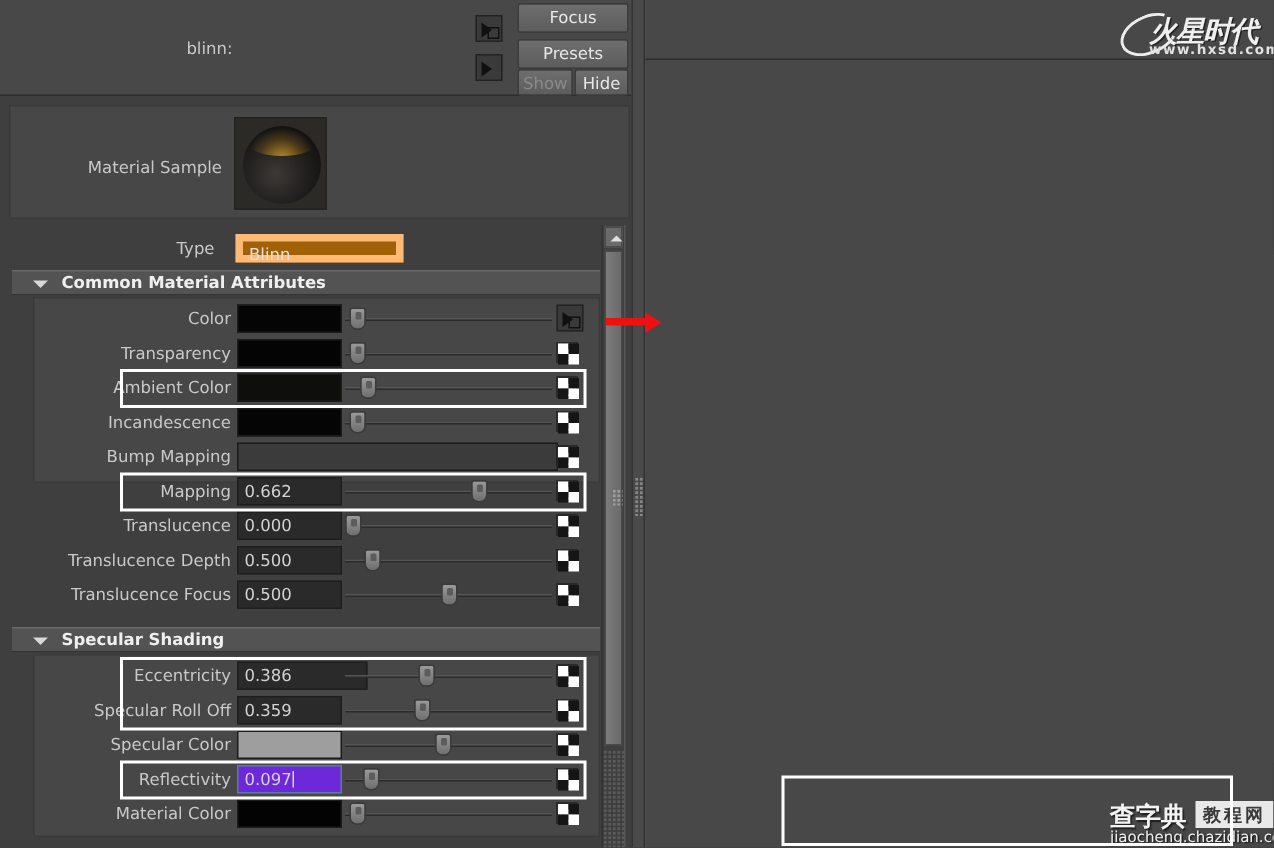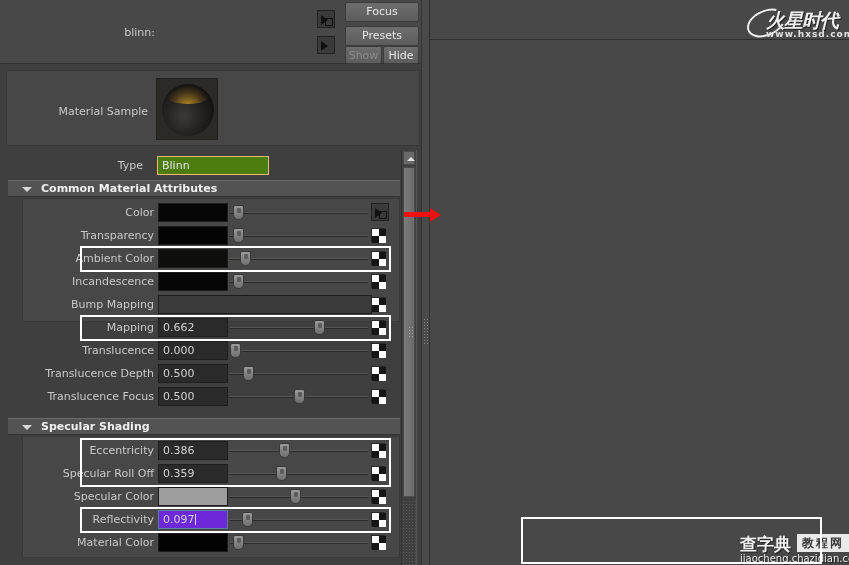--- a/index.html
+++ b/index.html
@@ -24,21 +24,21 @@
     color: #d2d2d2; font-size: 11px; line-height: 17px;
     padding: 0 4px; height: 19px; white-space: nowrap; overflow: hidden;
   }
   .textfield.focused { border: 1px solid #5a7f9e; background: #6d28d9; }
   .caret { display:inline-block; width:1px; height:11px; background:#d8d8d8;
            vertical-align:-2px; }
 
   .colorswatch { border: 1px solid #1c1c1c; height: 19px; }
 
   .dropdown {
-    background: #4d7c0f; border: 1px solid #fdba74;
+    background: #a16207; border: 5px solid #fdba74;
     height: 19px; color: #e2e2e2; font-size: 11px; line-height: 17px;
     padding: 0 4px; position: relative; white-space: nowrap;
   }
 
   
   .slider { position: absolute; height: 19px; }
   .slider .track {
     position: absolute; left: 0; right: 0; top: 9px; height: 2px;
     background: #2b2b2b; border-top: 1px solid #555;
   }
@@ -339,21 +339,21 @@
       </div>
 
     <div class="sectionbar" style="left:8px;top:418px;width:392px;">
       <span class="tri"></span>
       <span class="txt">Specular Shading</span>
     </div>
     <div class="frame" style="left:22px;top:436px;width:378px;height:122px;"></div>
 
     <div id="specular-attrs">
         <div class="label" style="position:absolute;left:28px;top:442px;width:126px;">Eccentricity</div>
-        <div class="textfield" style="position:absolute;left:158px;top:441px;width:70px;">0.386</div>
+        <div class="textfield" style="position:absolute;left:158px;top:441px;width:87px;">0.386</div>
         <div class="slider" style="left:230px;top:441px;width:138px;">
           <div class="track"></div>
           <div class="handle" style="left:49px;"></div>
         </div>
         <div class="mapbtn" style="left:371px;top:443px;">
           <span class="q q1"></span>
           <span class="q q2"></span>
           <span class="q q3"></span>
           <span class="q q4"></span>
         </div>

